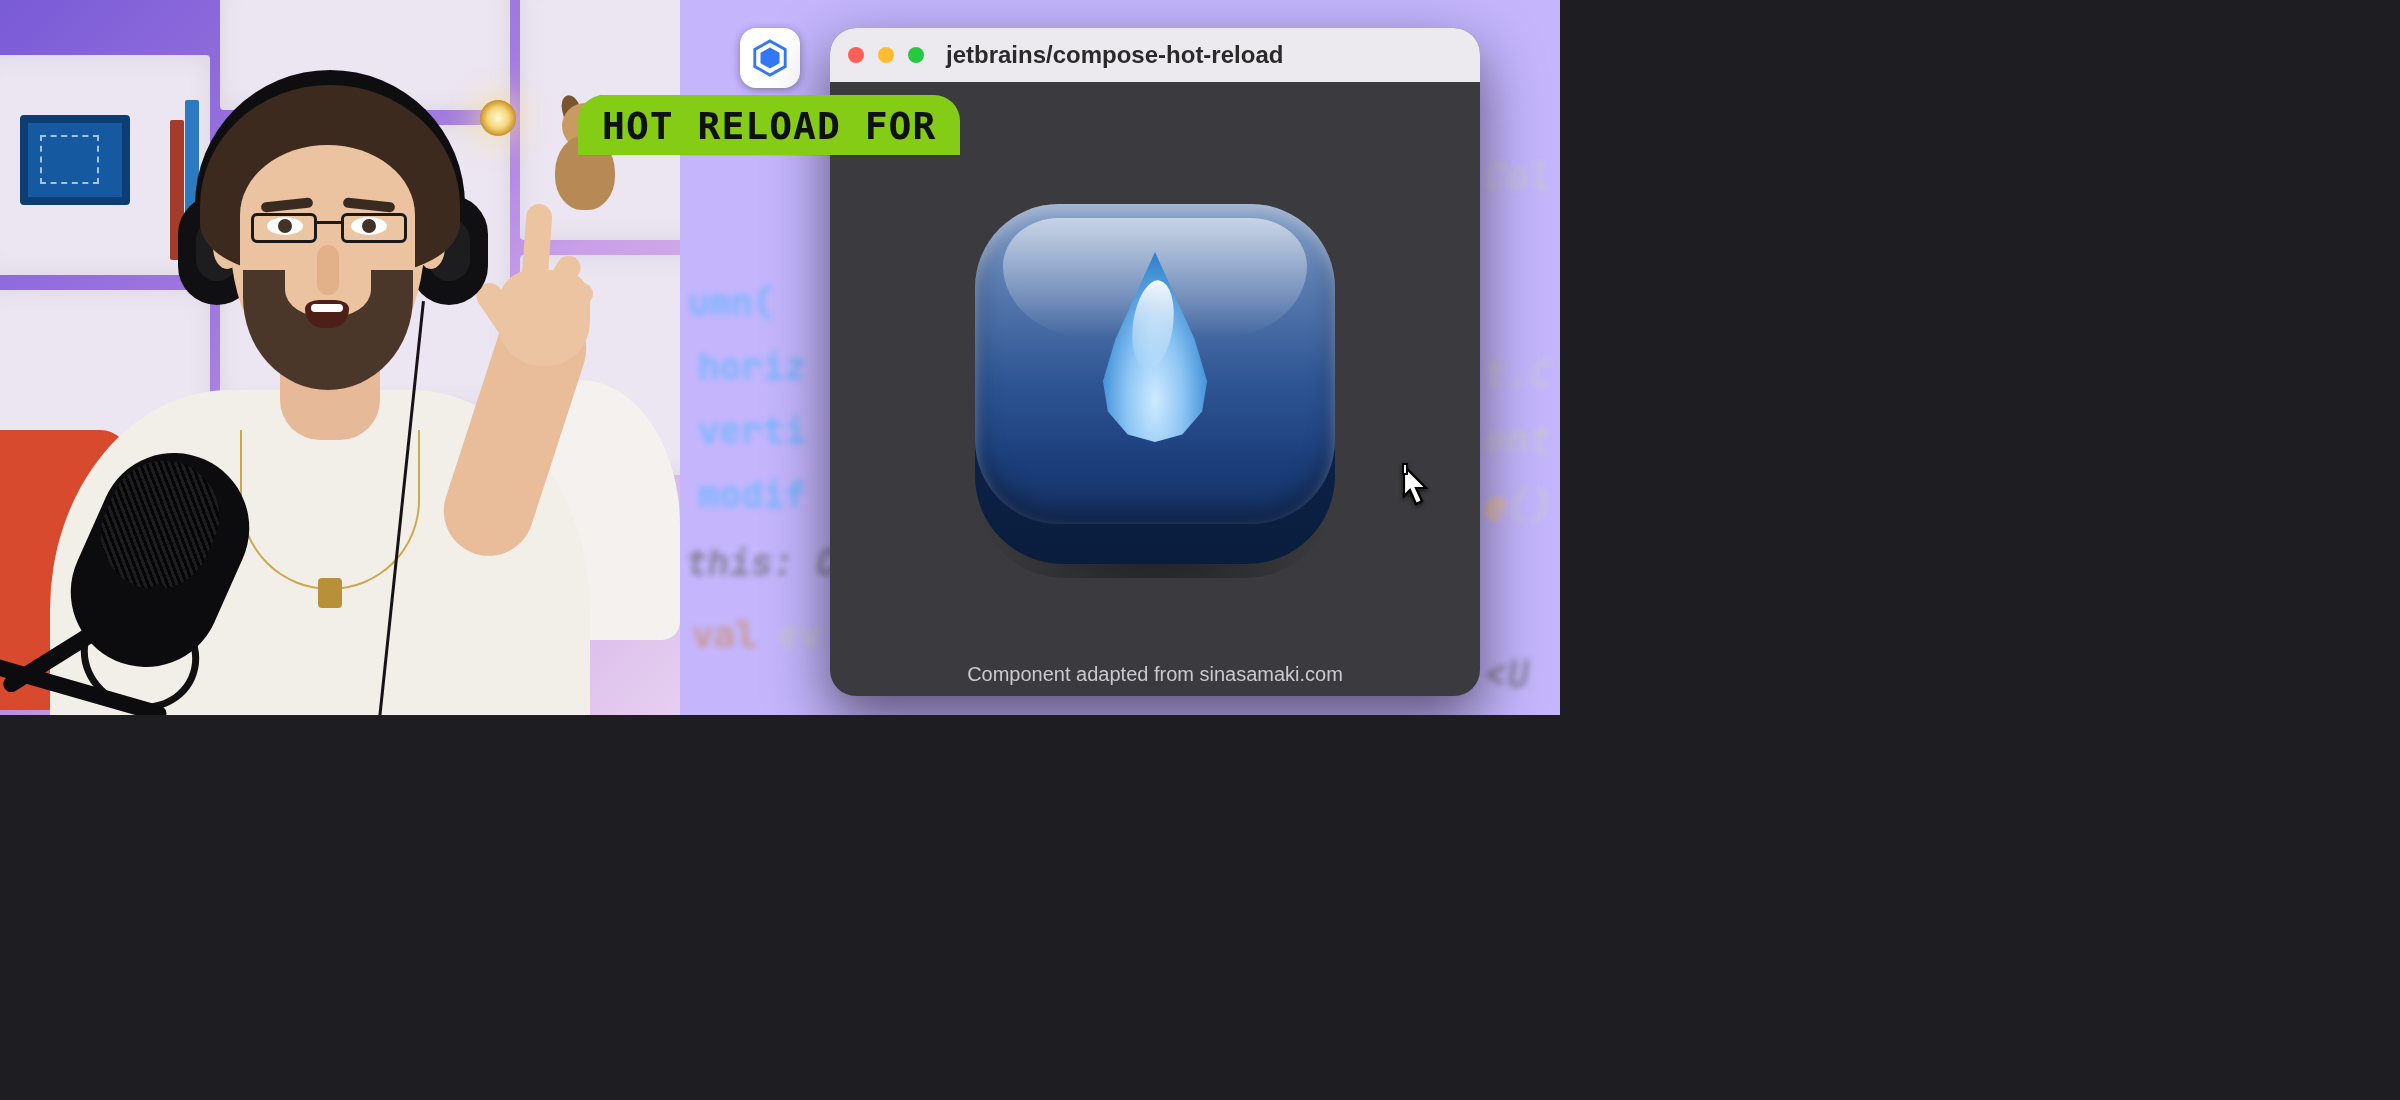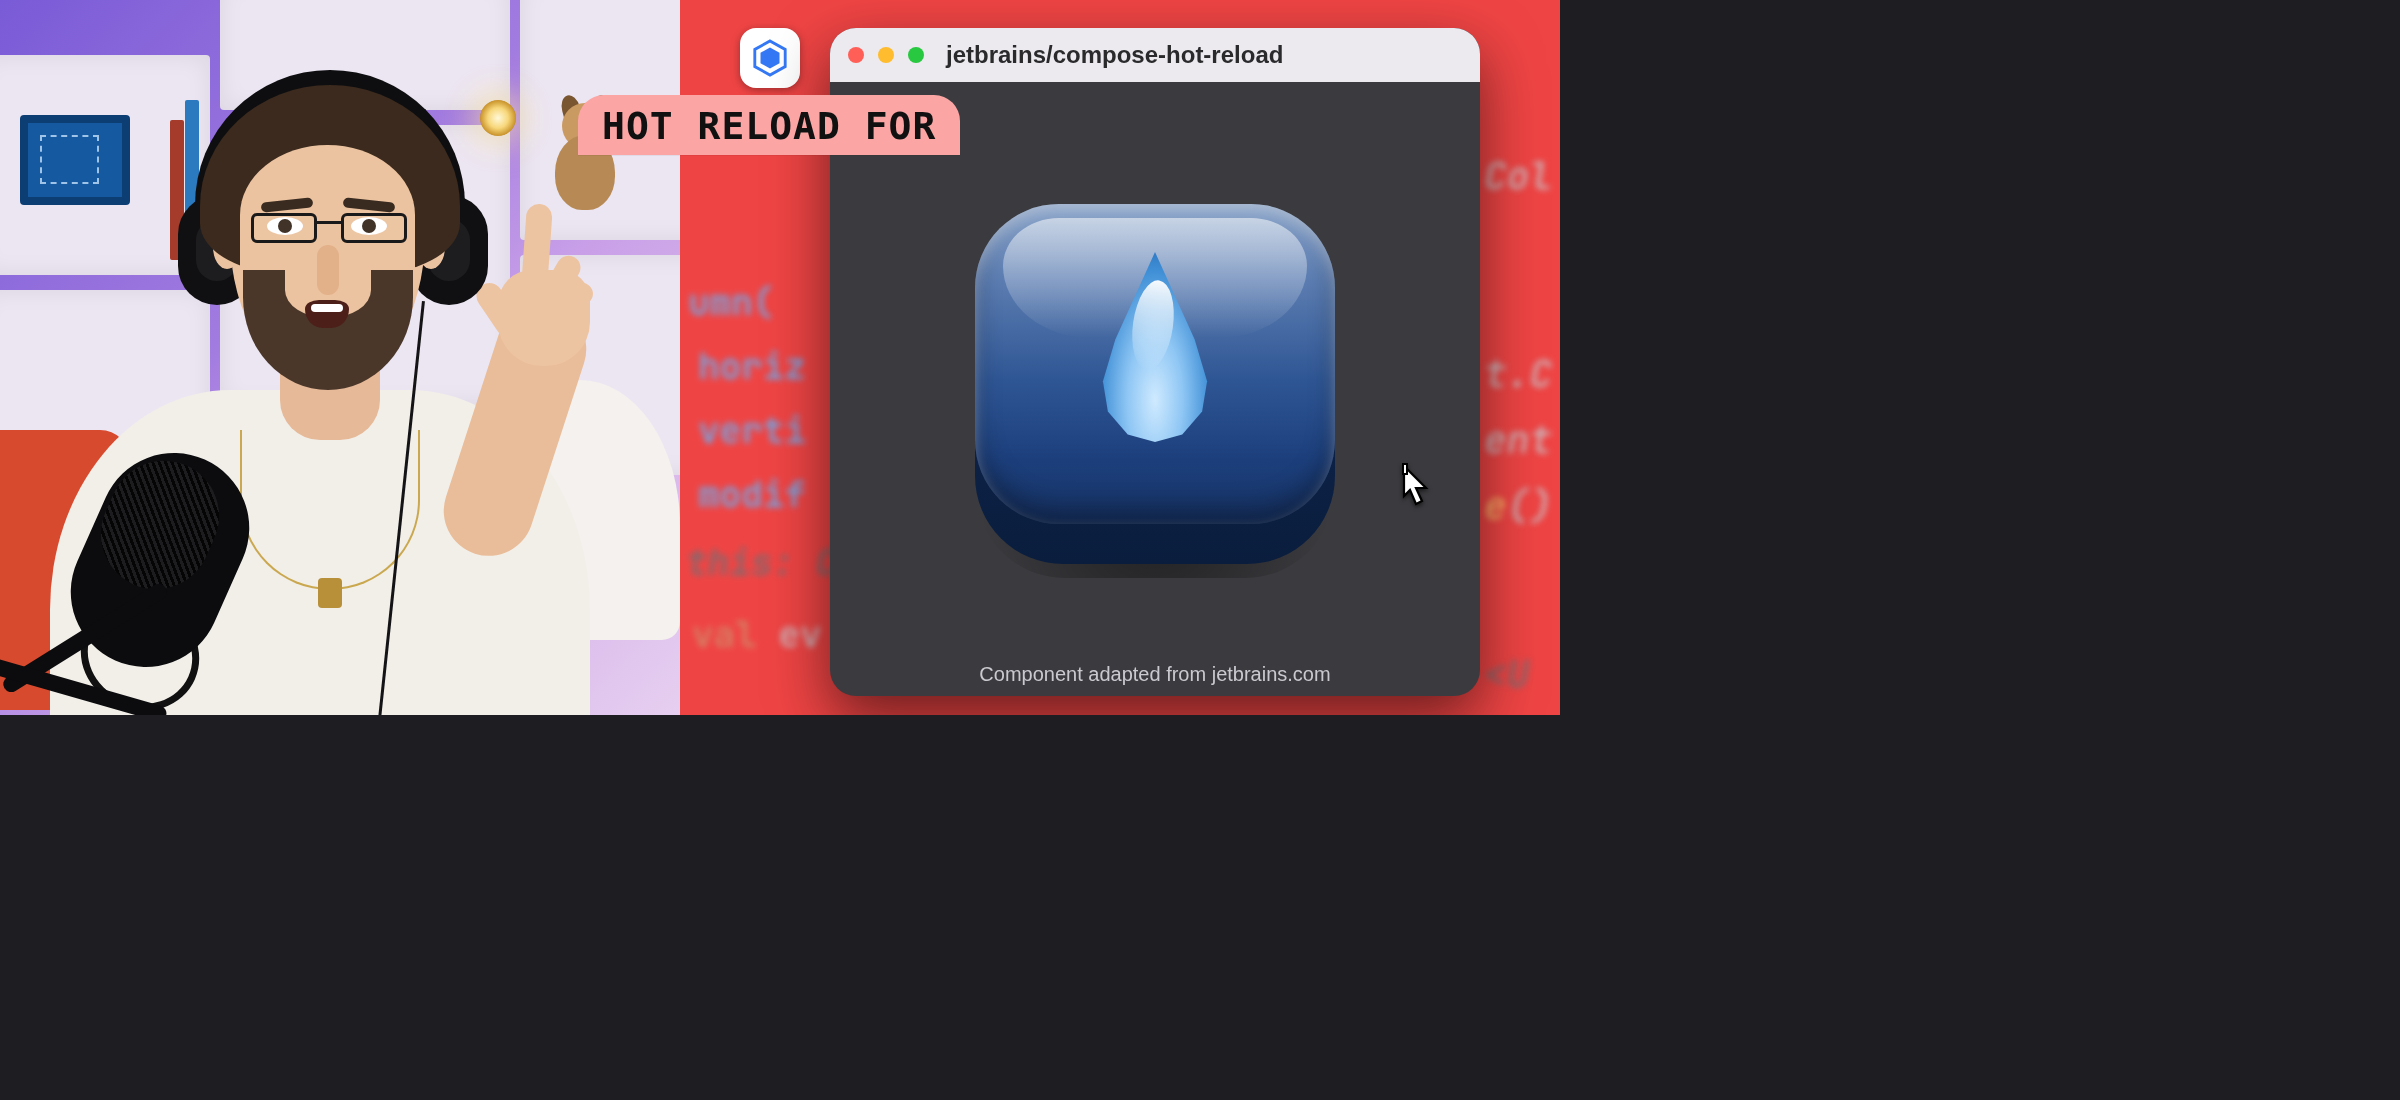--- a/index.html
+++ b/index.html
@@ -98,28 +98,28 @@
   .mic-grille{position:absolute;left:145px;top:40px;width:110px;height:130px;background:repeating-linear-gradient(45deg,#1d1d20 0 3px,#050506 3px 6px);border-radius:60px;transform:rotate(24deg);}
   .mic-arm1{position:absolute;left:30px;top:210px;width:190px;height:16px;background:#0c0c0e;border-radius:8px;transform:rotate(-32deg);}
   .mic-arm2{position:absolute;left:10px;top:260px;width:200px;height:16px;background:#0c0c0e;border-radius:8px;transform:rotate(16deg);}
   .mic-sus{position:absolute;left:120px;top:180px;width:120px;height:110px;border:7px solid #111;border-radius:60px/55px;transform:rotate(24deg);}
 
   
   .title-badge{
     position:absolute;left:578px;top:95px;z-index:40;
     filter: drop-shadow(0 1px 0 rgba(0,0,0,.05));
   }
-  .tb-row{background:#fca5a5;color:#111;font-family:"SFMono-Regular",ui-monospace,Menlo,Consolas,monospace;font-weight:700;letter-spacing:1px;padding:8px 24px 4px 24px;font-size:38px;line-height:1.25;white-space:pre;}
+  .tb-row{background:#84cc16;color:#111;font-family:"SFMono-Regular",ui-monospace,Menlo,Consolas,monospace;font-weight:700;letter-spacing:1px;padding:8px 24px 4px 24px;font-size:38px;line-height:1.25;white-space:pre;}
   .tb-r1{border-radius:26px 26px 0 0;}
   .tb-r2{border-radius:0 0 26px 0;padding-bottom:6px;}
   .tb-r3{border-radius:0 0 26px 26px;padding-bottom:10px;width:max-content;}
 
   
   .ide-panel{
-    position:relative;flex:1;height:100%;background:#ef4444;overflow:hidden;
+    position:relative;flex:1;height:100%;background:#c4b5fd;overflow:hidden;
   }
   .code-blur{position:absolute;inset:0;filter:blur(3px);opacity:.9;}
   .code-line{position:absolute;font-family:"JetBrains Mono",ui-monospace,Menlo,monospace;font-size:36px;font-weight:500;white-space:pre;}
   .c-fn{color:#5fb7ff;} .c-kw{color:#cf8e6d;} .c-txt{color:#c8c8ce;} .c-hint{color:#6f7076;font-style:italic;} .c-call{color:#ffc66d;} 
 
   .right-strip{position:absolute;right:-4px;top:0;width:80px;height:100%;filter:blur(3px);}
   .rs{position:absolute;left:0;font-family:"JetBrains Mono",ui-monospace,Menlo,monospace;font-size:38px;font-style:italic;}
 
   
   .ide-chip{position:absolute;left:60px;top:28px;width:60px;height:60px;background:#fff;border-radius:16px;display:flex;align-items:center;justify-content:center;box-shadow:0 2px 8px rgba(0,0,0,.35);}
@@ -271,17 +271,17 @@
           <div class="drop-shape"></div>
           <div class="drop-spec"></div>
         </div>
       </div>
       <div class="cursor">
         <svg viewBox="0 0 44 50">
             <path d="M14 4 L14 34 L20 28 L26 42 L32 39 L26 26 L36 26 Z" fill="#fff" stroke="#000" stroke-width="2.2"></path>
             <rect x="13" y="2" width="4" height="10" fill="#fff" stroke="#000" stroke-width="2"></rect>
           </svg>
       </div>
-      <div class="credit">Component adapted from jetbrains.com</div>
+      <div class="credit">Component adapted from sinasamaki.com</div>
     </div>
   </div>
 
 </div>
 
 </body></html>

